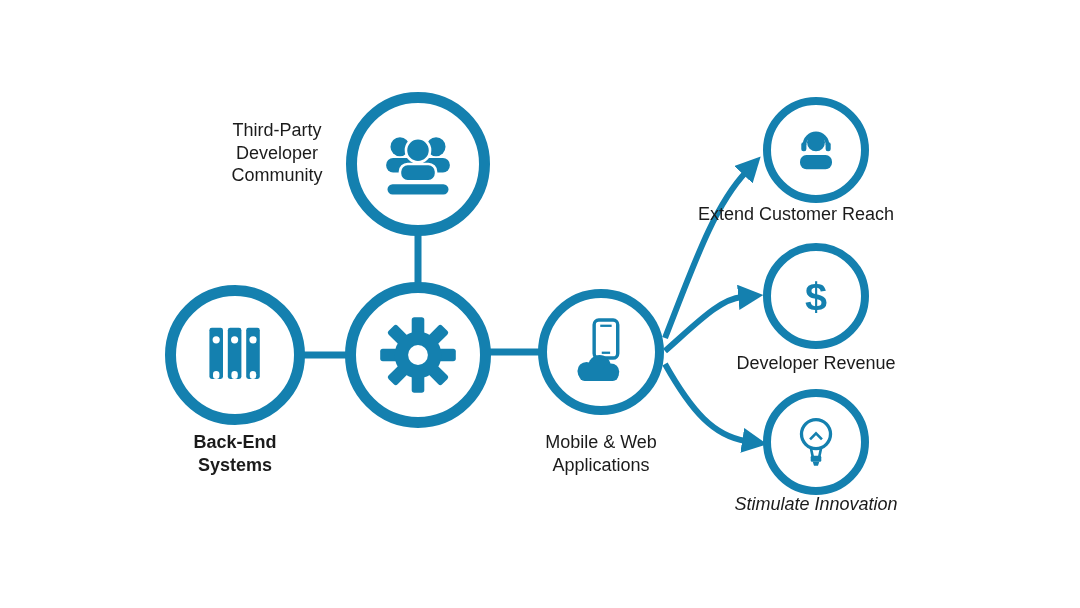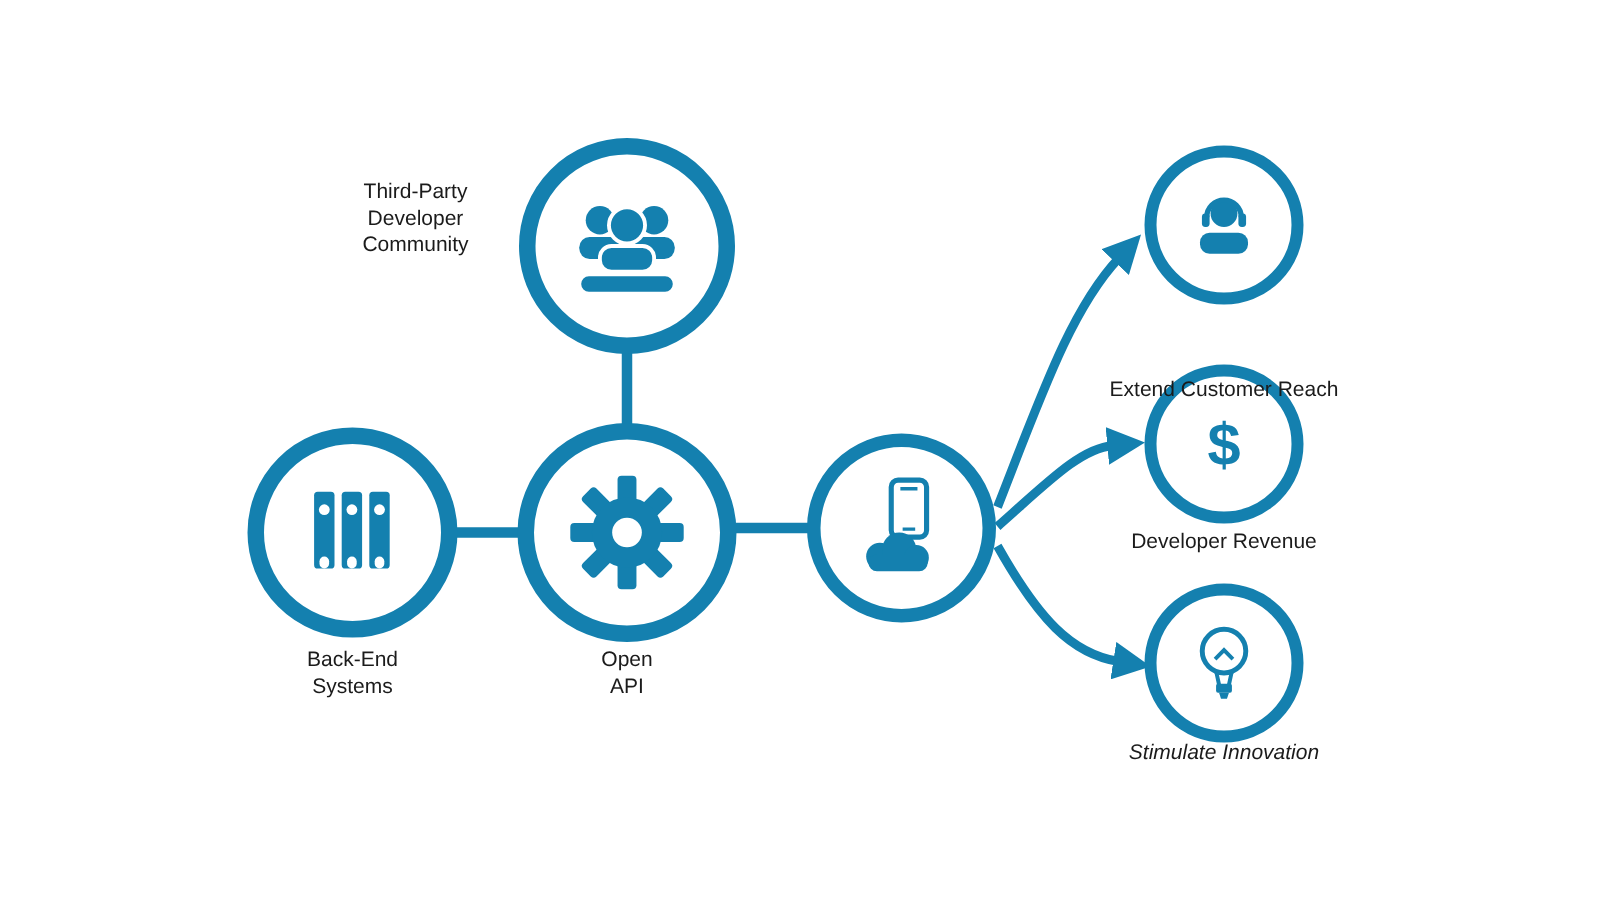--- a/index.html
+++ b/index.html
@@ -18,21 +18,21 @@
     background:var(--bg); border:11px solid var(--accent); border-radius:50%;
     display:flex; align-items:center; justify-content:center;
   }
   .node.mid   { border-width:9px; }
   .node.small { border-width:8px; }
   .icon-fill   { fill:var(--accent); }
   .icon-stroke { stroke:var(--accent); fill:none; }
   .icon-white  { fill:#ffffff; }
   .label {
     position:absolute; z-index:3; color:var(--text);
-    font-size:14px; line-height:1.25; text-align:center; white-space:pre-line;
+    font-size:18px; line-height:1.25; text-align:center; white-space:pre-line;
   }
   .dollar-text {
     fill:var(--accent); font-size:62px; font-weight:bold;
     font-family:"Liberation Sans", sans-serif;
   }
 </style>
 </head>
 <body>
 
 <div id="canvas">
@@ -143,26 +143,26 @@
       <path d="M42 58 L45 72 M58 58 L55 72" class="icon-stroke" stroke-width="4"></path>
       <rect x="42" y="71" width="16" height="9" rx="2" class="icon-fill"></rect>
       <path d="M45 80 L55 80 L53 86 L47 86 Z" class="icon-fill"></path>
     </svg>
   </div>
 
   <div class="label" style="left:202px; top:119px; width:150px;">Third-Party
 Developer
 Community</div>
 
-  <div class="label" style="left:165px; top:431px; width:140px;">Back-End
+  <div class="label" style="left:165px; top:431px; width:140px;font-weight:bold;">Back-End
 Systems</div>
 
-  <div class="label" style="left:345px; top:431px; width:146px;">Open
-API</div>
 
+  <div class="label" style="left:528px; top:431px; width:146px;">Mobile &amp; Web
+Applications</div>
 
-  <div class="label" style="left:686px; top:203px; width:260px;margin-top:48px;">Extend Customer Reach</div>
+  <div class="label" style="left:666px; top:203px; width:260px;">Extend Customer Reach</div>
 
   <div class="label" style="left:686px; top:352px; width:260px;">Developer Revenue</div>
 
   <div class="label" style="left:686px; top:493px; width:260px;font-style:italic;">Stimulate Innovation</div>
 
 </div>
 
 </body></html>

